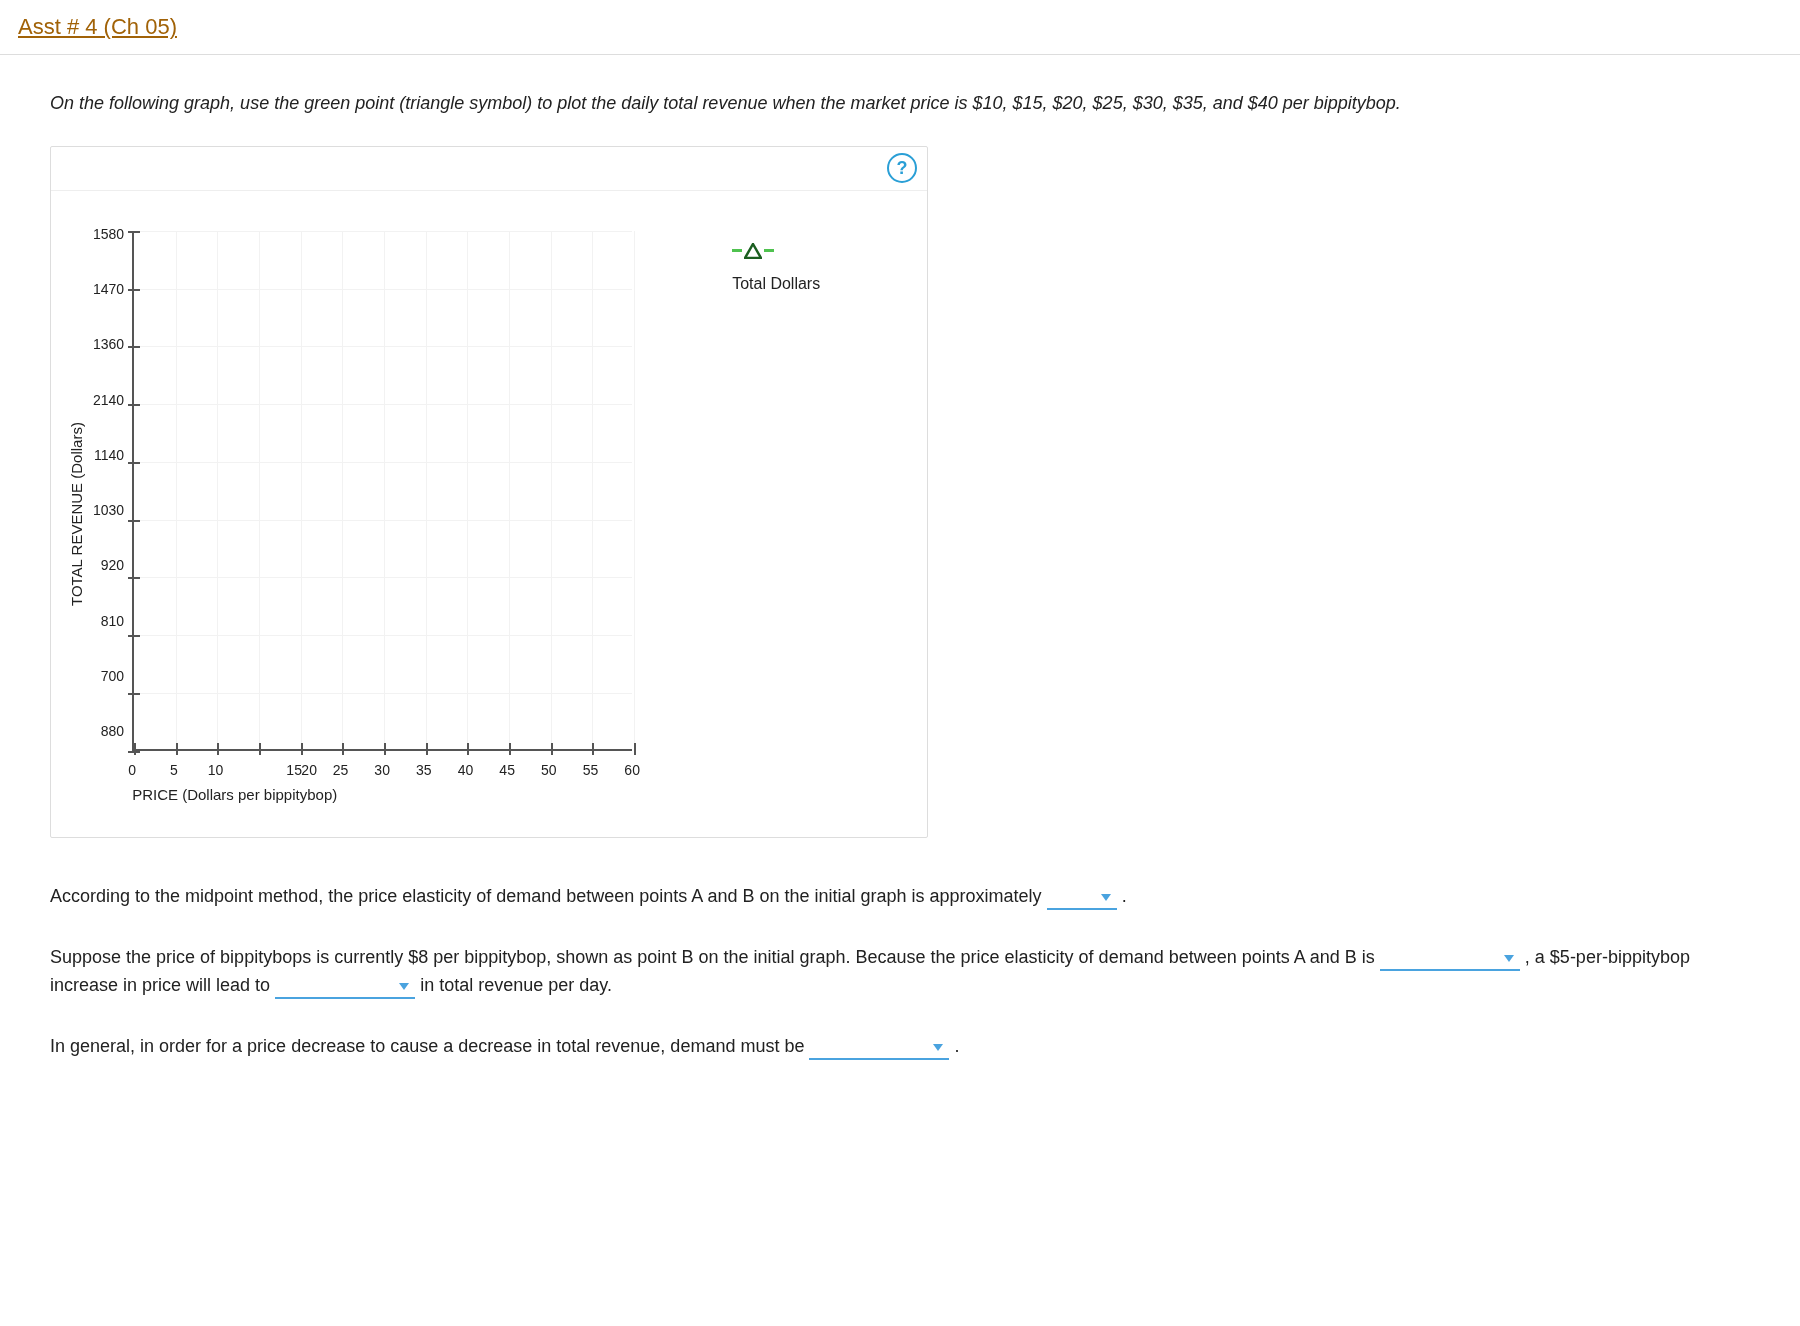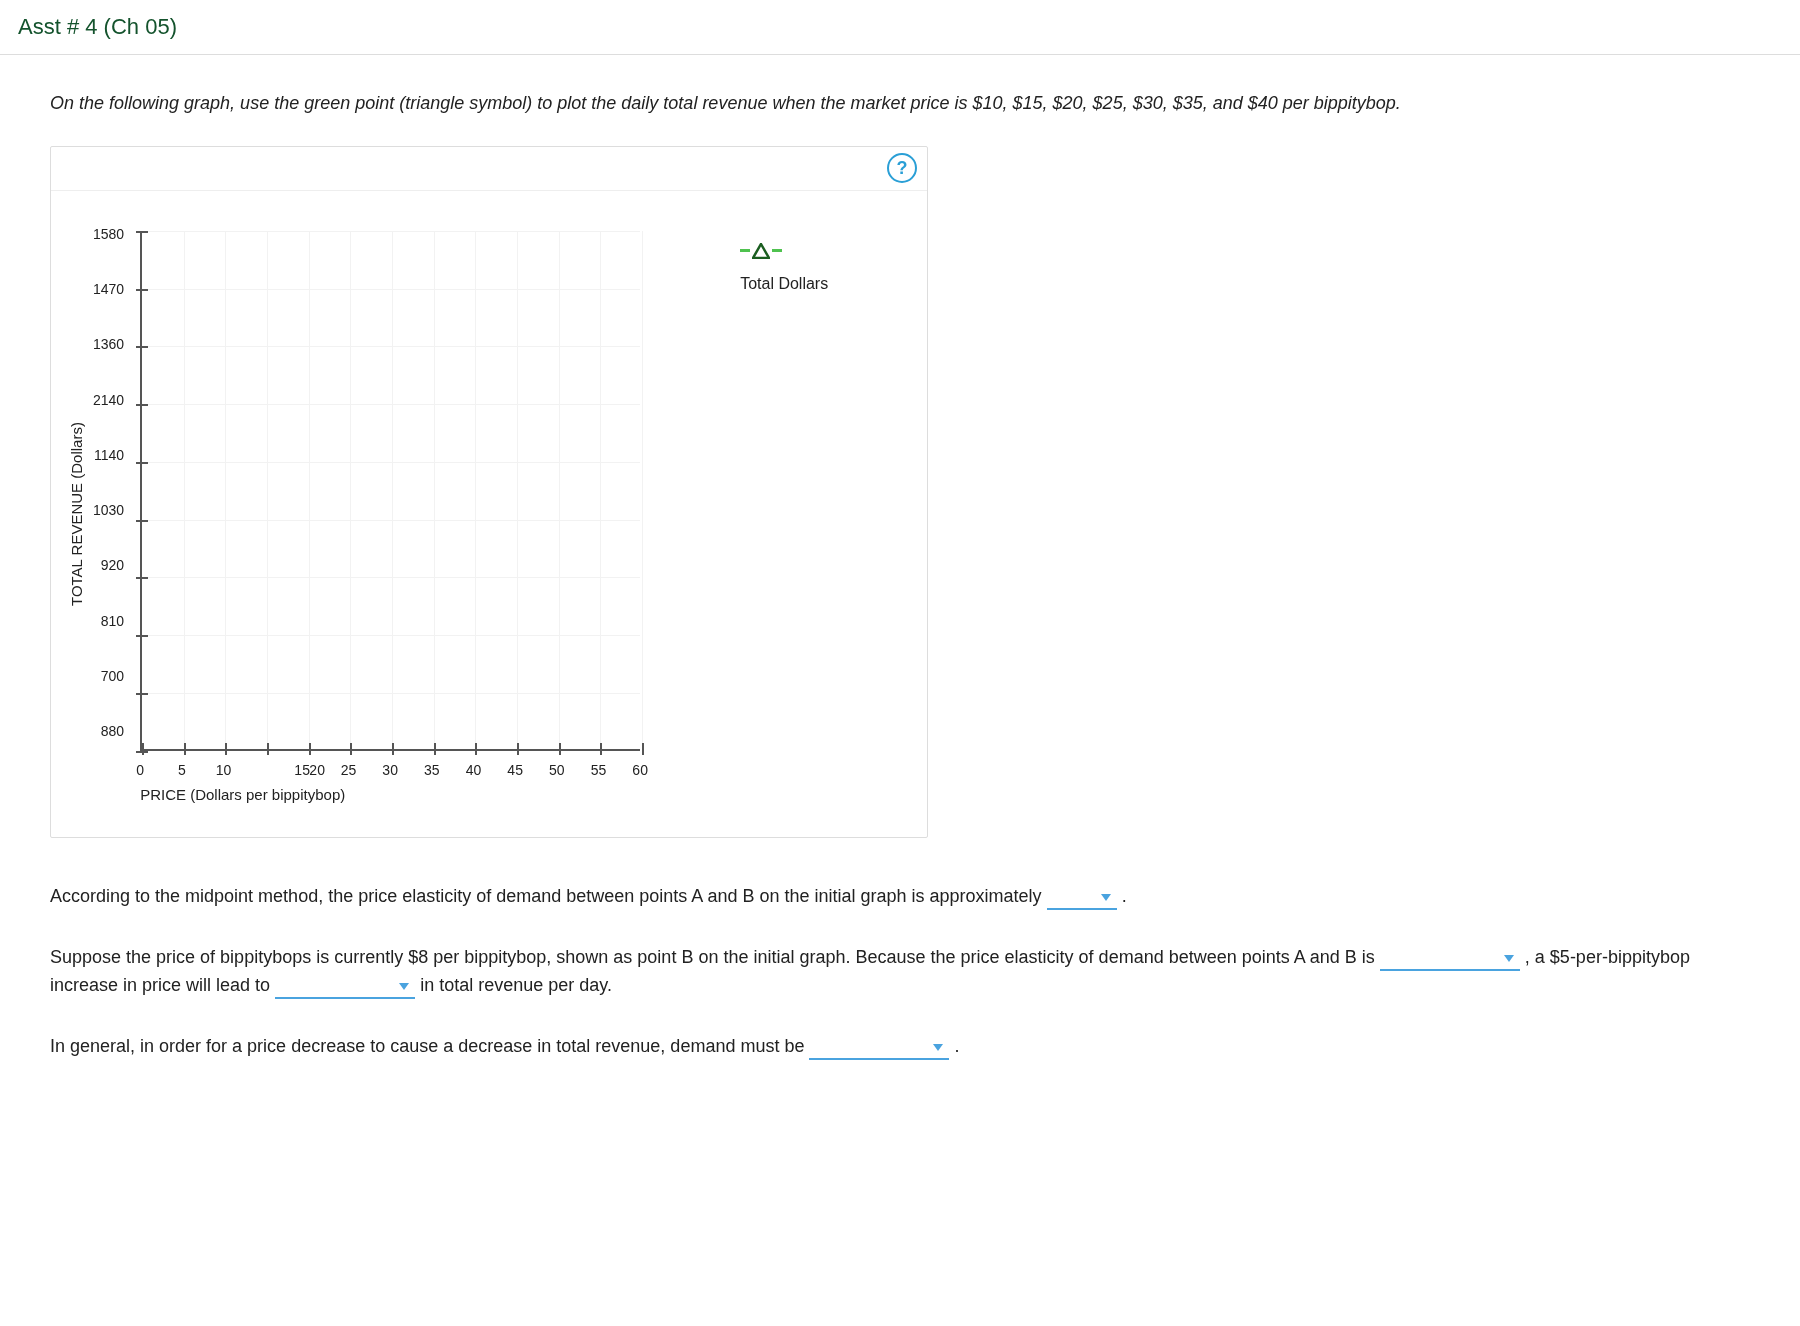--- a/index.html
+++ b/index.html
@@ -1,17 +1,17 @@
 <!DOCTYPE html>
 <html><head>
 <meta charset="utf-8">
 <style>
   * { box-sizing: border-box; margin: 0; padding: 0; }
   body { font-family: Arial, Helvetica, sans-serif; background: #fff; color: #333; }
-  .header-bar { border-bottom: 1px solid #ddd; padding: 14px 18px; font-size: 22px; color: #14532d; }
+  .header-bar { border-bottom: 1px solid #ddd; padding: 14px 18px; font-size: 22px; color: #a16207; text-decoration: underline; }
   .content { padding: 34px 50px; font-size: 18px; line-height: 1.6; color: #222; }
   .instructions { font-style: italic; margin-bottom: 28px; }
   .graph-card {
     border: 1px solid #ddd;
     border-radius: 2px;
     width: 878px;
     margin-bottom: 44px;
   }
   .graph-toolbar {
     height: 44px;
@@ -43,21 +43,21 @@
     align-items: center;
     justify-content: center;
   }
   .y-ticks {
     display: flex;
     flex-direction: column;
     justify-content: space-between;
     height: 520px;
     font-size: 14px;
     text-align: right;
-    padding-right: 16px;
+    padding-right: 8px;
     margin-top: 2px;
   }
   .plot-wrap { display: flex; flex-direction: column; }
   .plot-area {
     position: relative;
     width: 500px;
     height: 520px;
     border-left: 2px solid #555;
     border-bottom: 2px solid #555;
     margin-top: 10px;

